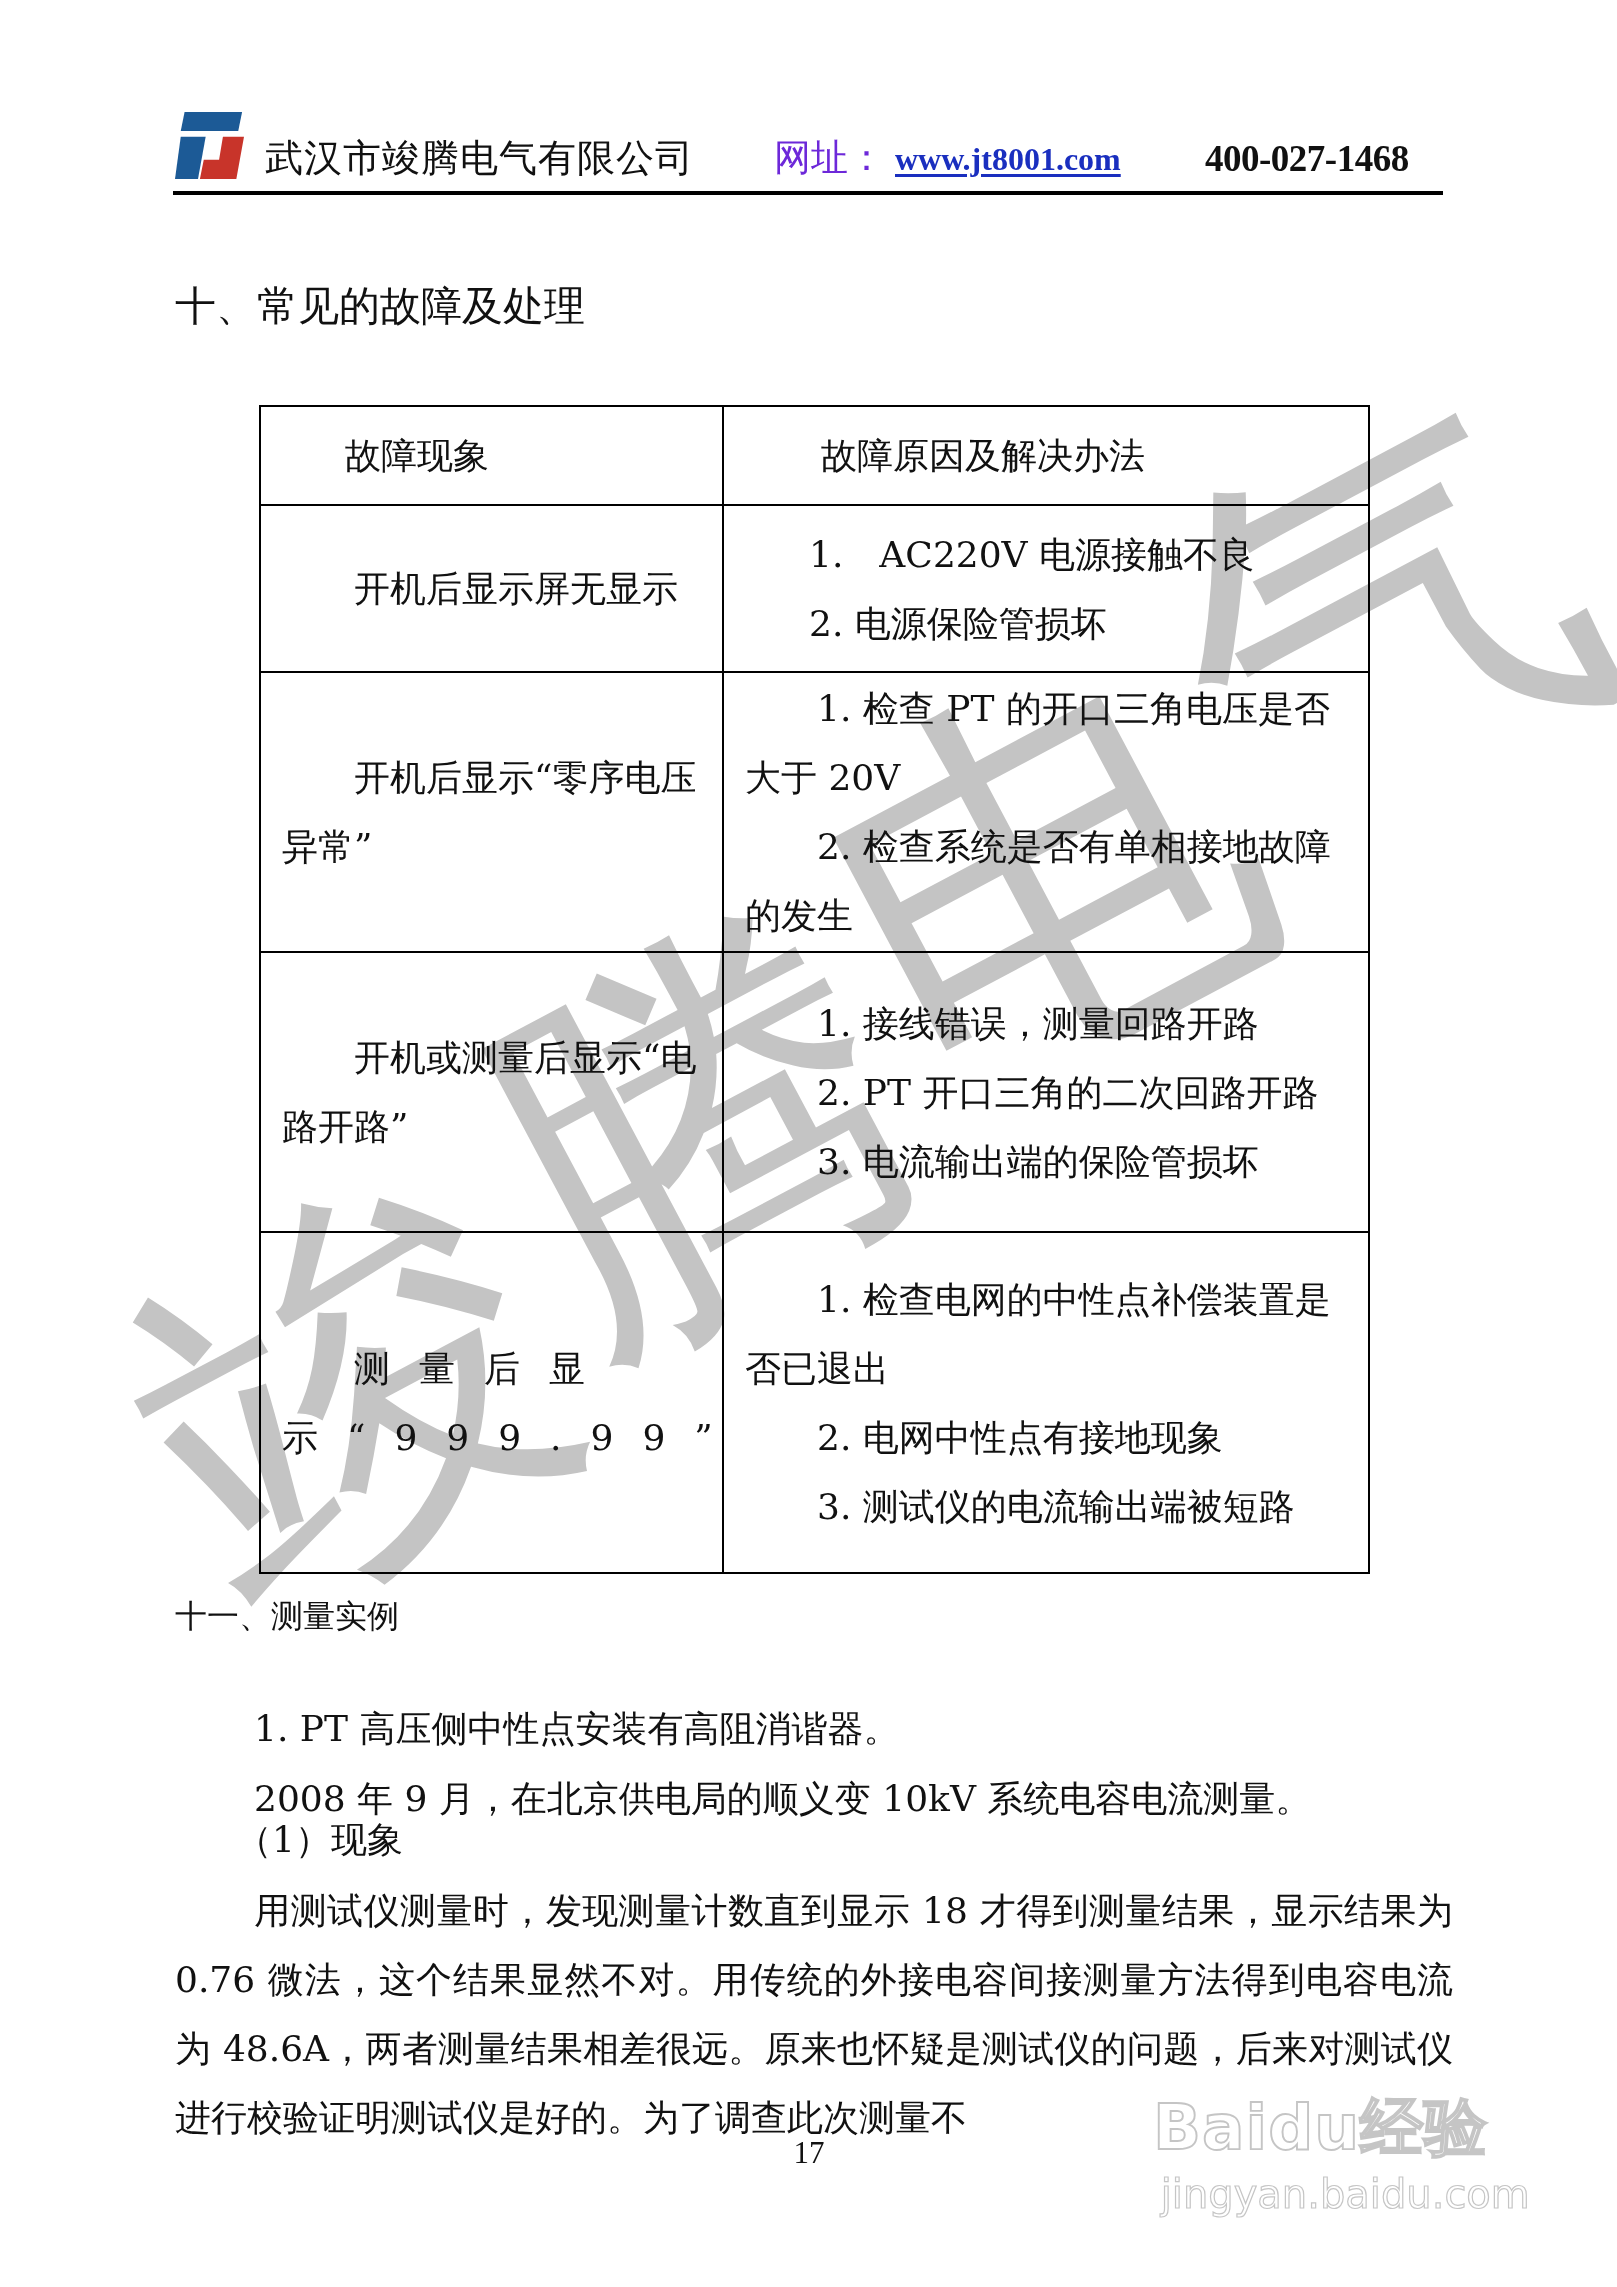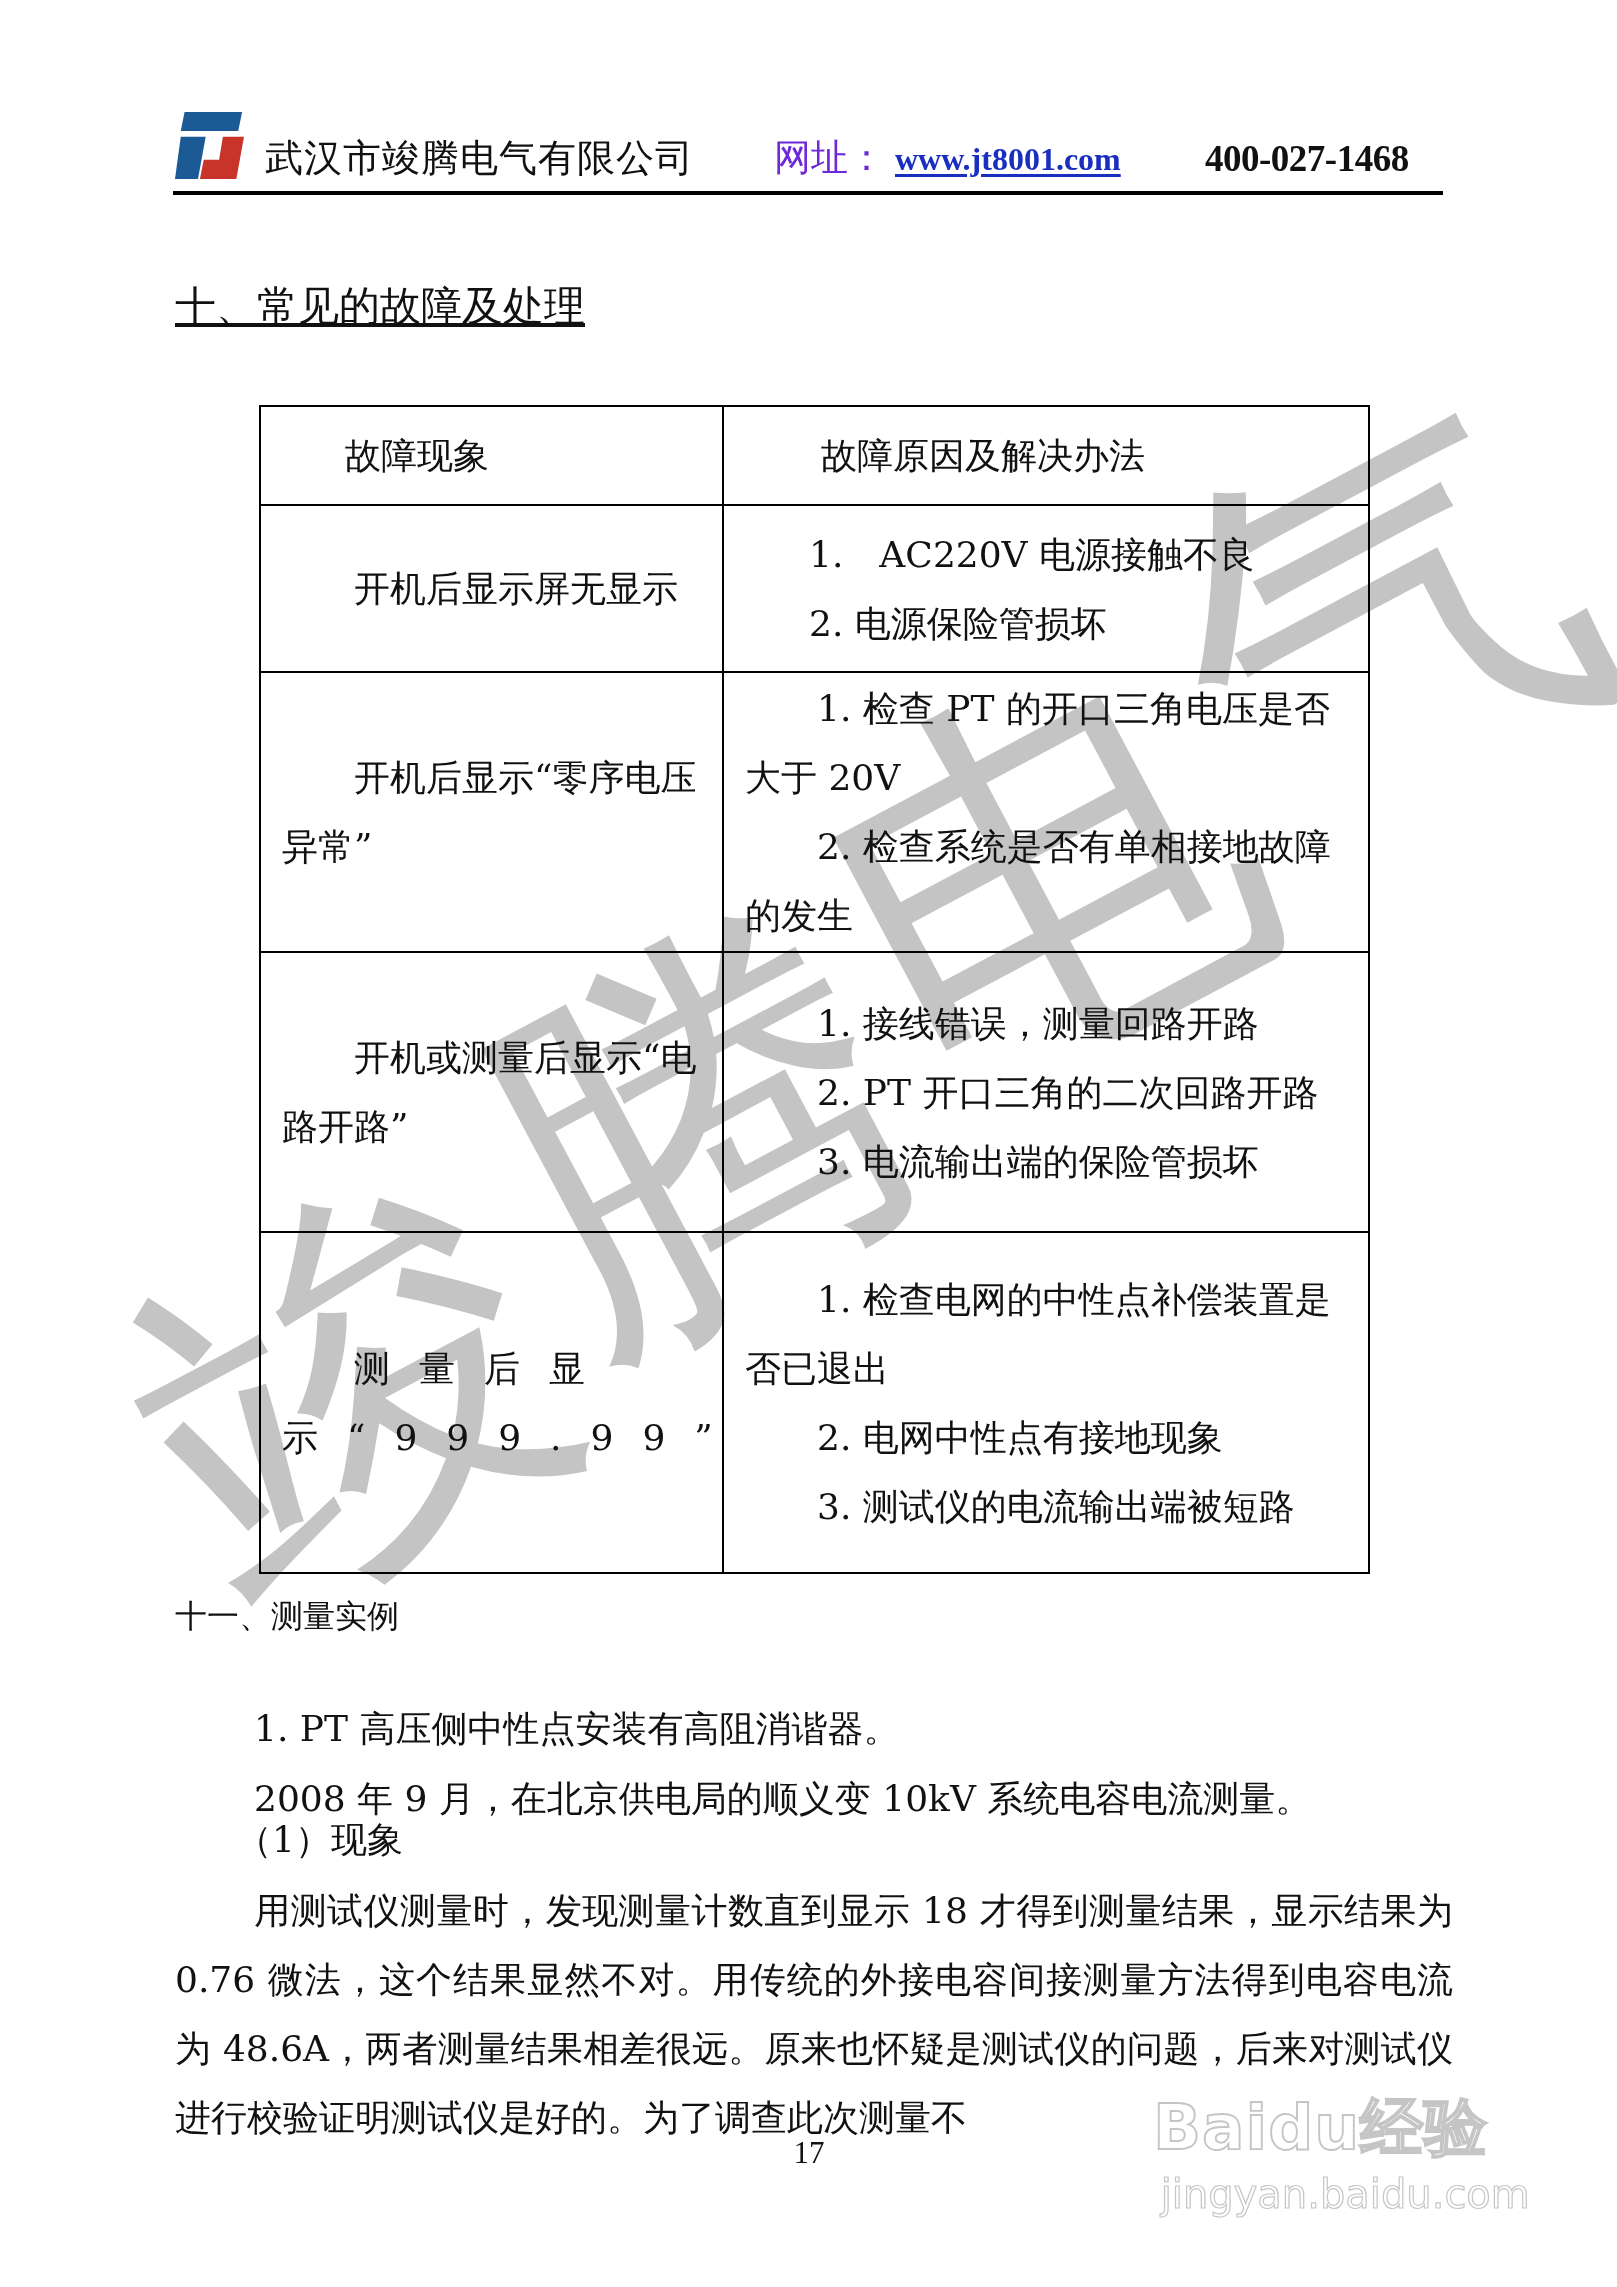--- a/index.html
+++ b/index.html
@@ -83,21 +83,20 @@
     }
 
     
     .section-title {
       position: absolute;
       left: 175px;
       top: 279px;
       font-size: 41px;
       color: #111;
       white-space: nowrap;
-      text-decoration: underline;
     }
 
     
     .fault-table {
       position: absolute;
       left: 259px;
       top: 405px;
       width: 1109px;
       border-collapse: collapse;
       table-layout: fixed;

